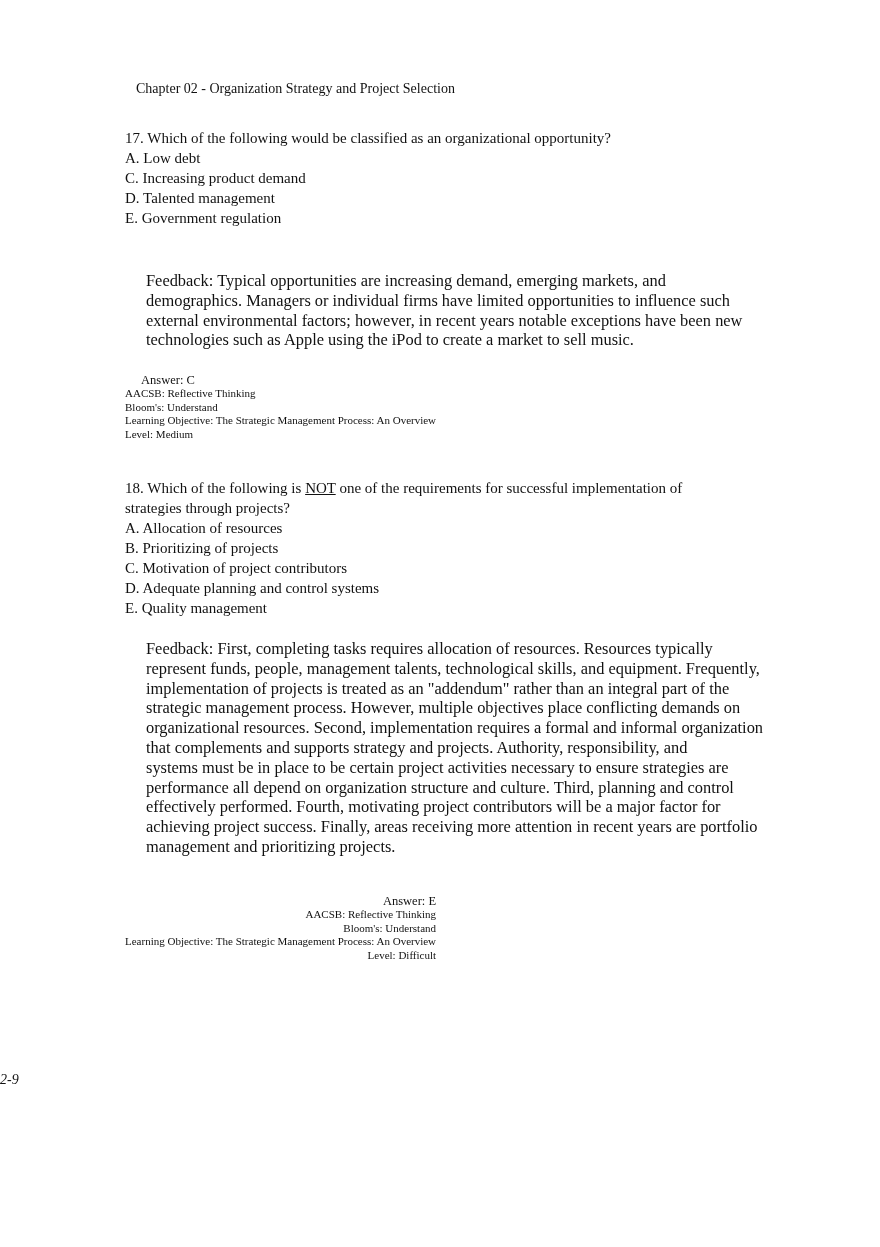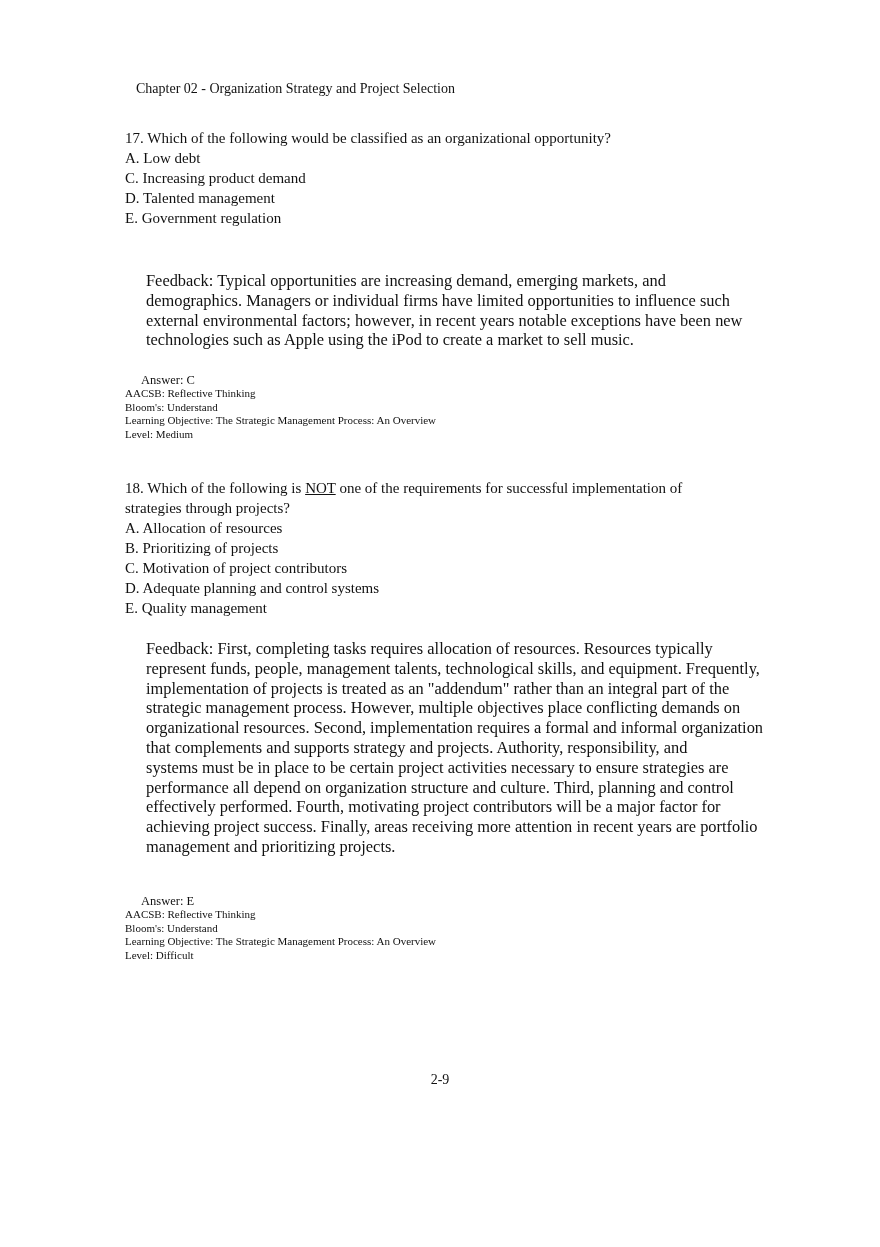--- a/index.html
+++ b/index.html
@@ -10,21 +10,21 @@
     .page { position: absolute; left: 125px; top: 0; width: 660px; }
     .header { position: absolute; top: 80px; font-size: 14px; line-height: 18px; white-space: nowrap; margin-left: 11px; }
     .q { position: absolute; font-size: 15px; line-height: 20px; }
     .q .line { white-space: nowrap; }
     .fb { position: absolute; font-size: 16.4px; line-height: 19.8px; }
     .fb .line { white-space: nowrap; margin-left: 21px; }
     .meta { position: absolute; font-size: 11px; line-height: 13.6px; }
     .meta .first { font-size: 12.5px; line-height: 14px; margin-left: 16px; }
     .meta .line { white-space: nowrap; }
     .u { text-decoration: underline; }
-    .footer { position: absolute; top: 1072px; left: 0; width: 880px; text-align: center; font-size: 14px; }
+    .footer { position: absolute; top: 1072px; left: 0; width: 880px; text-align: left; font-size: 14px; font-style: italic; }
   </style>
 </head>
 <body>
 
 <div class="page">
   <div class="header">Chapter 02 - Organization Strategy and Project Selection</div>
 
   <div class="q" style="top:128px;">
     <div class="line">17. Which of the following would be classified as an organizational opportunity?</div>
     <div class="line">A. Low debt</div>
@@ -65,21 +65,21 @@
     <div class="line">strategic management process. However, multiple objectives place conflicting demands on</div>
     <div class="line">organizational resources. Second, implementation requires a formal and informal organization</div>
     <div class="line">that complements and supports strategy and projects. Authority, responsibility, and</div>
     <div class="line">systems must be in place to be certain project activities necessary to ensure strategies are</div>
     <div class="line">performance all depend on organization structure and culture. Third, planning and control</div>
     <div class="line">effectively performed. Fourth, motivating project contributors will be a major factor for</div>
     <div class="line">achieving project success. Finally, areas receiving more attention in recent years are portfolio</div>
     <div class="line">management and prioritizing projects.</div>
   </div>
 
-  <div class="meta" style="top:894px;">
+  <div class="meta" style="top:894px;text-align:right;">
     <div class="line first">Answer: E</div>
     <div class="line">AACSB: Reflective Thinking</div>
     <div class="line">Bloom's: Understand</div>
     <div class="line">Learning Objective: The Strategic Management Process: An Overview</div>
     <div class="line">Level: Difficult</div>
   </div>
 </div>
 
 <div class="footer">2-9</div>
 

